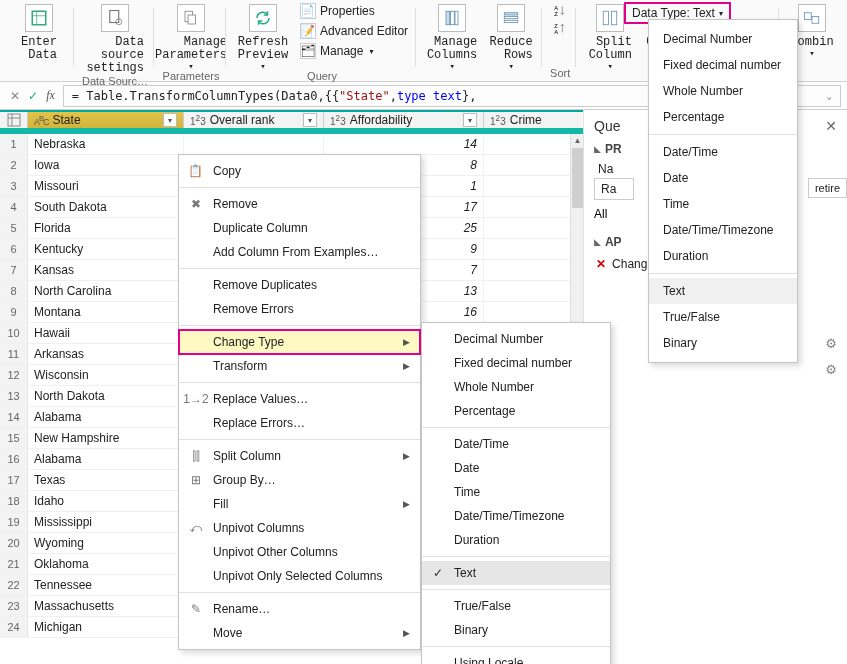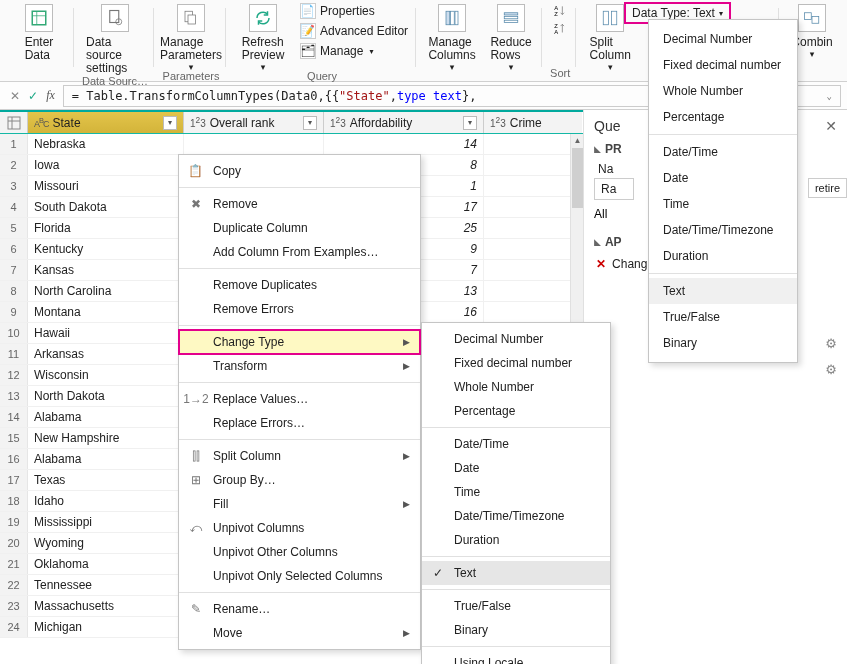--- a/index.html
+++ b/index.html
@@ -4,21 +4,21 @@
 <style>
   * { box-sizing: border-box; margin: 0; padding: 0; }
   body { font-family: "Segoe UI", Arial, sans-serif; font-size: 12px; color: #222; background: #fff; width: 847px; height: 664px; overflow: hidden; position: relative; }
   
   
   .ribbon { display: flex; height: 82px; border-bottom: 1px solid #d0d0d0; background: #fafafa; padding: 2px 4px 0 4px; gap: 2px; }
   .ribbon-group { display: flex; flex-direction: column; align-items: center; padding: 0 6px; position: relative; }
   .ribbon-group::after { content: ""; position: absolute; right: 0; top: 6px; bottom: 14px; width: 1px; background: #e0e0e0; }
   .ribbon-group:last-child::after { display:none; }
   .group-buttons { display: flex; gap: 6px; flex: 1; align-items: flex-start; }
-  .big-btn { display: flex; flex-direction: column; align-items: center; justify-content: flex-start; width: 58px; text-align: left; line-height: 13px; padding-top: 2px; cursor: default; }
+  .big-btn { display: flex; flex-direction: column; align-items: center; justify-content: flex-start; width: 58px; text-align: right; line-height: 13px; padding-top: 2px; cursor: default; font-family: Liberation Mono, monospace; }
   .big-btn .icon { width: 28px; height: 28px; margin-bottom: 4px; background: #fff; border: 1px solid #bcbcbc; display:flex;align-items:center;justify-content:center;}
   .big-btn .icon svg { width: 18px; height: 18px; }
   .big-btn .drop { font-size: 9px; line-height: 6px; margin-top: 2px; }
   .small-stack { display:flex; flex-direction: column; gap: 2px; font-size: 12px; }
   .small-stack div { display:flex; align-items:center; gap:4px; white-space:nowrap; padding: 1px 2px;}
   .small-icon { width:16px;height:16px;border:1px solid #ccc;background:#fff;display:inline-flex;align-items:center;justify-content:center;}
   .group-label { font-size: 11px; color: #666; text-align: center; padding-bottom: 2px; height:14px; }
 
   
   .data-type-strip { position:absolute; left: 624px; top: 2px; border: 2px solid #e3008c; padding: 2px 6px; font-size: 12px; display:flex; align-items:center; gap:4px; background:#fafafa; z-index:5;}
@@ -33,21 +33,21 @@
   
   .formula-row { display:flex; align-items:center; height:28px; border-bottom:1px solid #d0d0d0; padding: 0 6px 0 10px; gap:8px; background:#fdfdfd;}
   .formula-input { flex:1; border:1px solid #ccc; height:22px; display:flex; align-items:center; padding:0 8px; font-family: Consolas, monospace; font-size:12px; gap:2px; justify-content:space-between;}
   .formula-text { display:flex; gap:0; }
   .tk-func{color:#222;} .tk-str{color:#a31515;} .tk-kw{color:#0000ff;} .tk-punc{color:#222;}
   .fx-lbl{font-style:italic;color:#555;font-family:Georgia,serif;}
 
   
   .main { display:flex; height: calc(664px - 82px - 28px); }
   .grid {  width: 584px; border-right:1px solid #e0e0e0; display:flex; flex-direction:column;}
-  .grid-header { display:flex; height:24px; border-bottom:1px solid #14b8a6;}
+  .grid-header { display:flex; height:24px; border-bottom:6px solid #14b8a6;}
   .rowhead-corner{width:28px;border-right:1px solid #ccc;background:#f3f3f3;display:flex;align-items:center;justify-content:center;}
   .colh{display:flex;align-items:center;padding:0 6px;border-right:1px solid #ccc;background:#f3f3f3;gap:4px;position:relative;}
   .colh.sel{background:#c8a400;background:linear-gradient(#e3c44a,#d3b43a);}
   .col-state{width:156px;} .col-rank{width:140px;} .col-afford{width:160px;} .col-crime{width:98px;}
   .type-icon{font-size:10px;color:#555;}
   .drop-btn{width:14px;height:14px;border:1px solid #bbb;background:#fff;display:flex;align-items:center;justify-content:center;margin-left:auto;font-size:8px;color:#555;}
   .grid-body{overflow:auto;}
   .row{display:flex;height:21px;border-bottom:1px solid #f0f0f0;}
   .rh{width:28px;border-right:1px solid #e6e6e6;background:#f3f3f3;text-align:center;color:#666;font-size:11px;line-height:21px;}
   .cell{padding:0 6px;border-right:1px solid #f0f0f0;line-height:21px;font-size:12px;}

